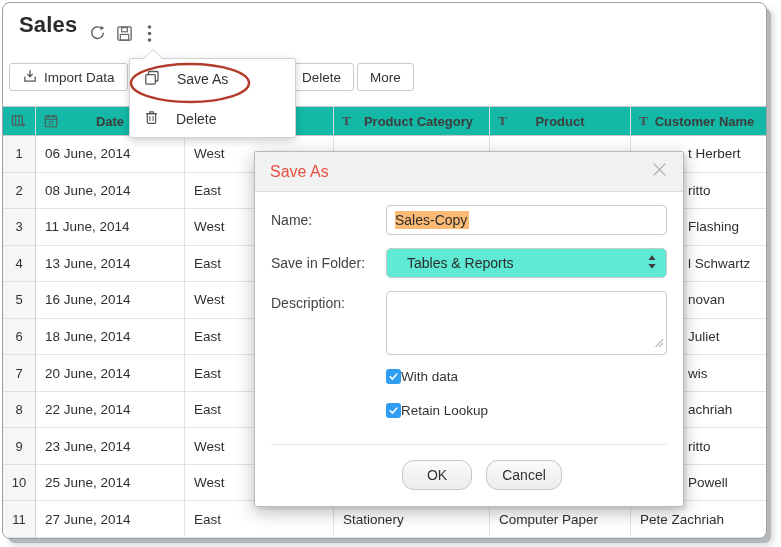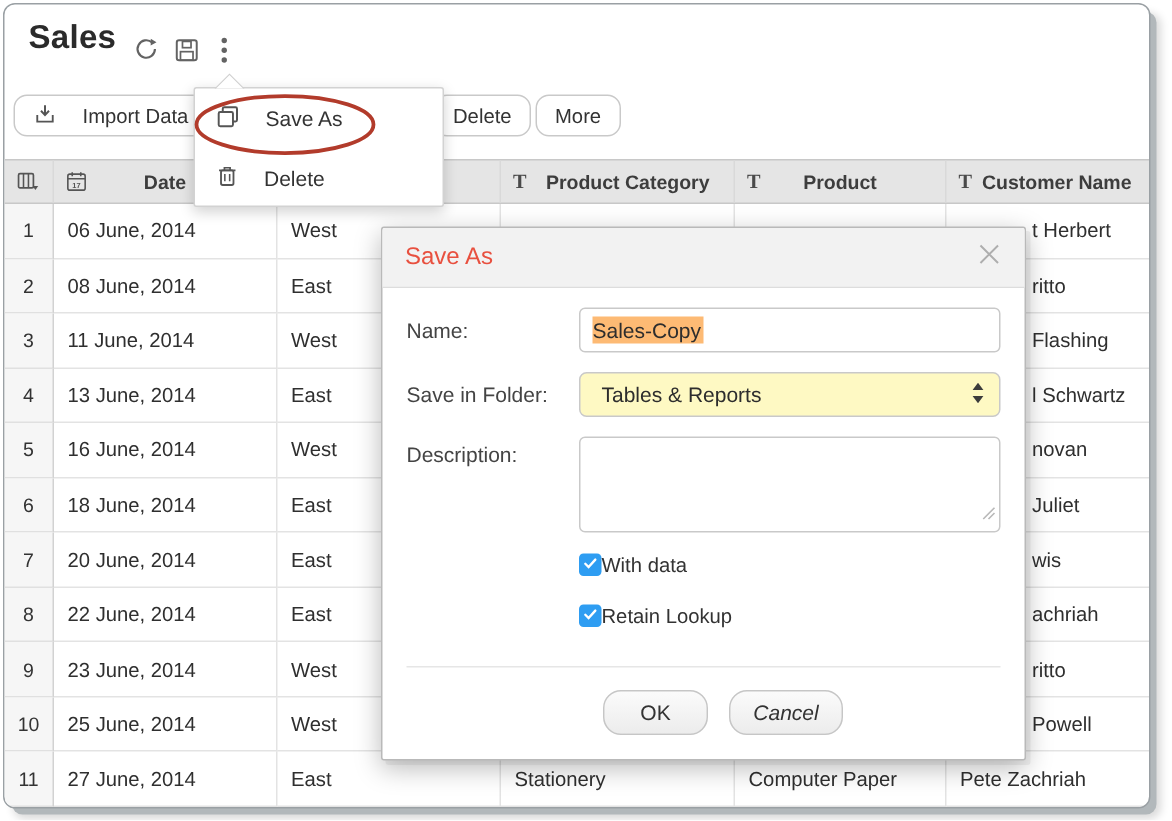--- a/index.html
+++ b/index.html
@@ -12,30 +12,30 @@
     border:1px solid #9aa0a4;border-radius:8px;
     box-shadow:5px 5px 0 -1px #b2b8bb, 7px 7px 6px rgba(0,0,0,.15);
     overflow:hidden;}
 
   
   .page-title{position:absolute;left:16px;top:9px;font-size:22px;font-weight:bold;color:#2b2b2b;letter-spacing:.2px;}
   .ticonbtn{position:absolute;top:20px;width:20px;height:20px;display:flex;align-items:center;justify-content:center;cursor:pointer;}
   .ticonbtn svg{display:block;}
 
   
-  .btn{position:absolute;top:60px;height:28px;background:#fff;border:1px solid #c9c9c9;border-radius:9px;
-    display:flex;align-items:center;gap:17px;padding:0 12px;font-size:13.5px;color:#333;cursor:pointer;white-space:nowrap;}
+  .btn{position:absolute;top:60px;height:28px;background:#fff;border:1px solid #c9c9c9;border-radius:3px;
+    display:flex;align-items:center;gap:6px;padding:0 12px;font-size:13.5px;color:#333;cursor:pointer;white-space:nowrap;}
   .btn-import{left:6px;}
   .btn-delete{left:286px;z-index:5;}
   .btn-more{left:354px;}
 
   
   .table-head{position:absolute;left:0;top:103px;width:765px;height:30px;display:grid;
     grid-template-columns:33px 149px 149px 156px 141px 1fr;
-    background:#e5e5e5;border-top:1px solid #c8c8c8;border-bottom:1px solid #c8c8c8;text-align:right;}
+    background:#14b8a6;border-top:1px solid #c8c8c8;border-bottom:1px solid #c8c8c8;text-align:right;}
   .th{position:relative;display:flex;align-items:center;justify-content:center;
     font-size:13px;font-weight:bold;color:#3d3d3d;border-right:1px solid #d9d9d9;}
   .th .hicon{position:absolute;left:7px;top:50%;transform:translateY(-50%);display:flex;}
   .th .ticon{position:absolute;left:8px;top:50%;transform:translateY(-50%);
     font-family:"Liberation Serif","DejaVu Serif",serif;font-size:13.5px;font-weight:bold;color:#4a4a4a;}
   .table-body{position:absolute;left:0;top:133px;width:765px;border-bottom:1px solid #b9b9b9;}
   .trow{display:grid;grid-template-columns:33px 149px 149px 156px 141px 1fr;height:36.55px;}
   .cell{display:flex;align-items:center;padding-left:9px;font-size:13.5px;color:#2f2f2f;
     border-right:1px solid #e3e3e3;border-bottom:1px solid #e3e3e3;overflow:hidden;white-space:nowrap;}
   .cell-num{display:flex;align-items:center;justify-content:center;font-size:13px;color:#333;
@@ -58,34 +58,34 @@
   .modal-head{height:40px;background:#f2f2f2;border-bottom:1px solid #ddd;border-radius:2px 2px 0 0;
     display:flex;align-items:center;justify-content:space-between;padding:0 15px;}
   .modal-title{font-size:16px;color:#e8503f;}
   .modal-close{width:18px;height:18px;display:flex;align-items:center;justify-content:center;cursor:pointer;}
   .modal-body{padding:13px 16px 0 16px;}
   .frow{display:flex;align-items:flex-start;margin-bottom:13px;}
   .flabel{width:115px;flex:0 0 115px;padding-top:7px;font-size:14px;color:#444;}
   .finput{flex:1;height:30px;border:1px solid #c9c9c9;border-radius:4px;background:#fff;
     display:flex;align-items:center;padding:0 8px;font-size:14px;color:#2d2d2d;cursor:text;}
   .sel-hl{background:#d5d5d5;padding:1px 2px 1px 0;}
-  .fselect{flex:1;height:30px;border:1px solid #c9c9c9;border-radius:5px;background:#fef9c3;
-    display:flex;align-items:center;justify-content:space-between;padding:0 9px 0 14px;font-size:14px;color:#2d2d2d;cursor:pointer;}
+  .fselect{flex:1;height:30px;border:1px solid #c9c9c9;border-radius:5px;background:#5eead4;
+    display:flex;align-items:center;justify-content:space-between;padding:0 9px 0 20px;font-size:14px;color:#2d2d2d;cursor:pointer;}
   .ftextarea{flex:1;height:64px;border:1px solid #c9c9c9;border-radius:4px;background:#fff;position:relative;cursor:text;}
   .resize-handle{position:absolute;right:2px;bottom:2px;}
   .cbrow{margin:0 0 19px 115px;display:flex;align-items:center;gap:0;}
   .cbrow.first{margin-top:14px;}
   .cb{width:15px;height:15px;border-radius:3px;background:#2e9df2;display:flex;align-items:center;justify-content:center;cursor:pointer;flex:0 0 15px;}
   .cblabel{font-size:13.5px;color:#333;}
   .modal-divider{border-top:1px solid #e6e6e6;margin:26px 0 0 0;}
   .modal-actions{display:flex;gap:14px;margin:15px 0 0 131px;}
   .mbtn{height:30px;border:1px solid #c6c6c6;border-radius:12px;background:linear-gradient(#fbfbfb,#ececec);
     font-size:14px;color:#333;display:flex;align-items:center;justify-content:center;cursor:pointer;font-family:inherit;}
   .mbtn-ok{width:70px;}
-  .mbtn-cancel{width:76px;font-style:italic;}
+  .mbtn-cancel{width:76px;}
 </style>
 </head>
 <body>
 
 <div id="stage">
   <div class="window">
 
     <div class="page-title">Sales</div>
 
     <div class="ticonbtn" style="left:84px;">

